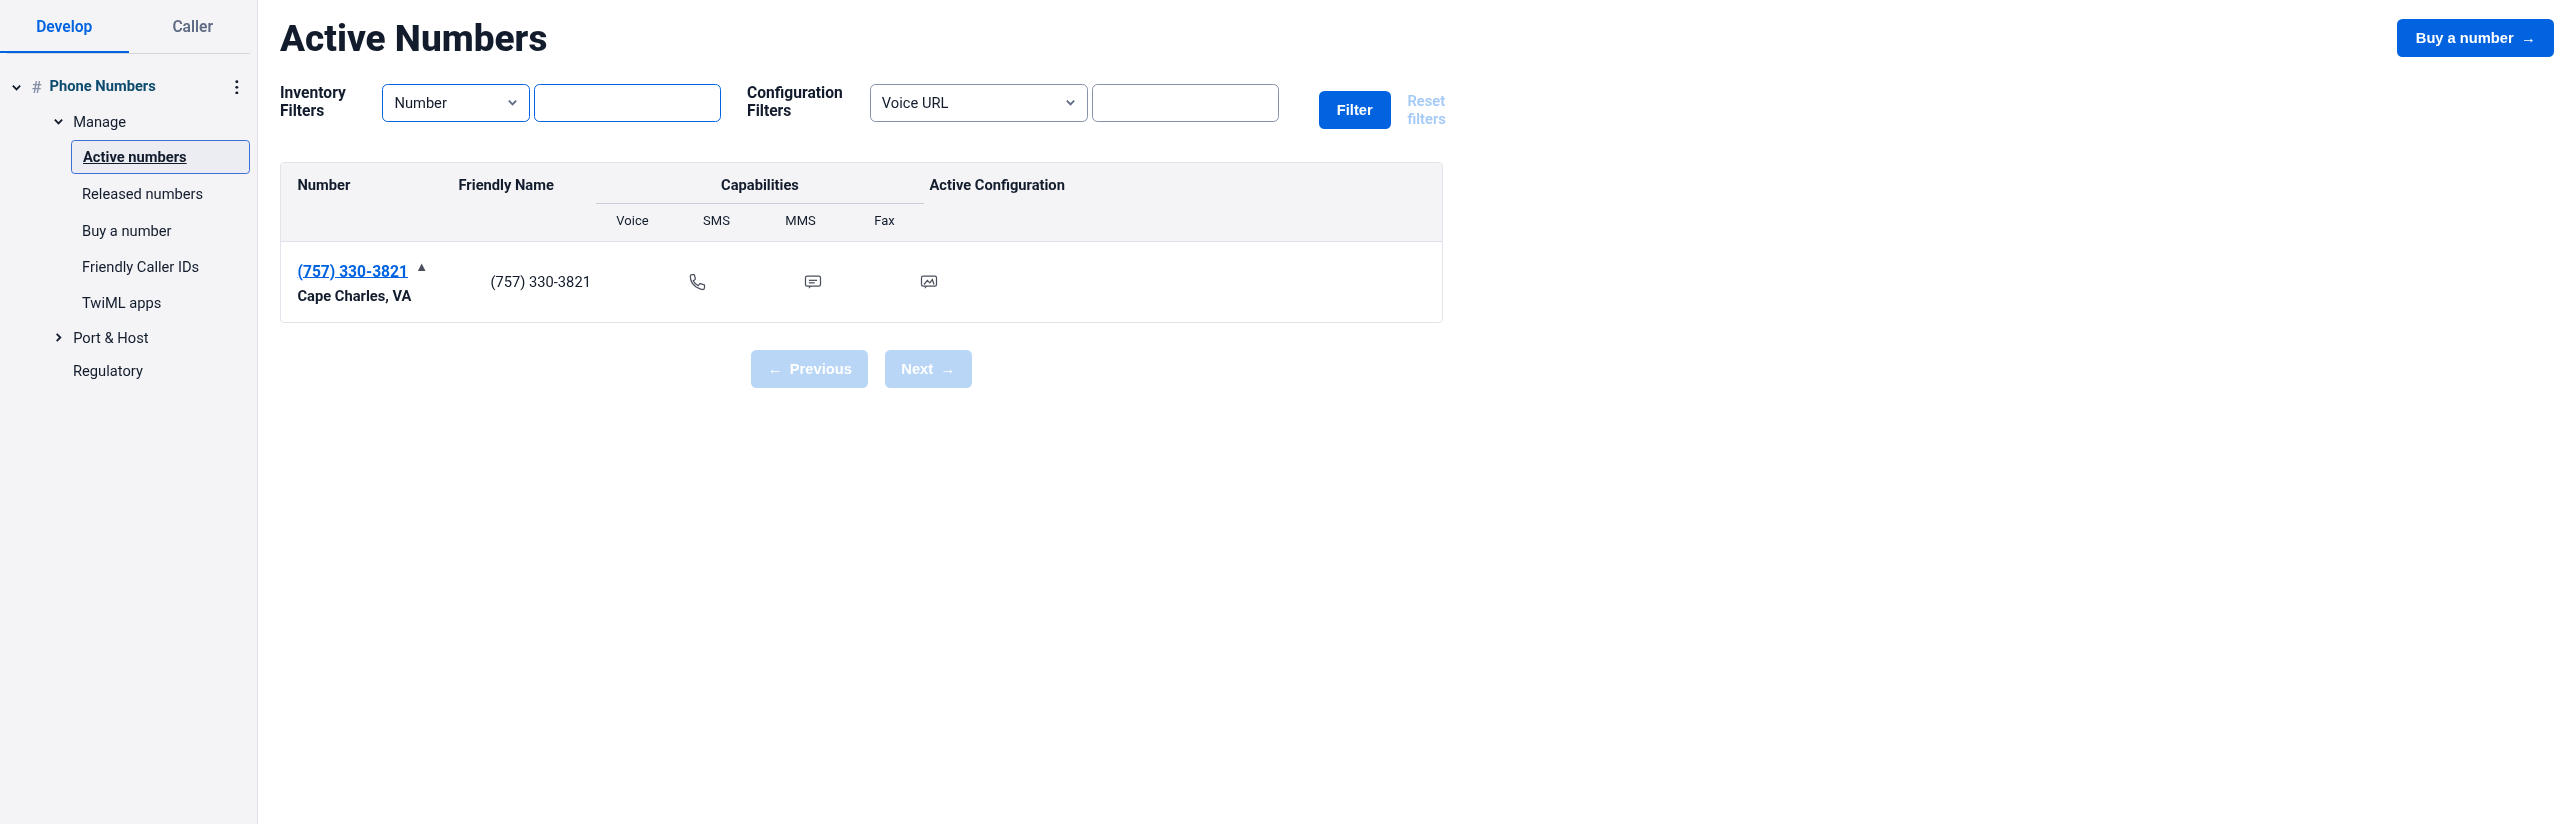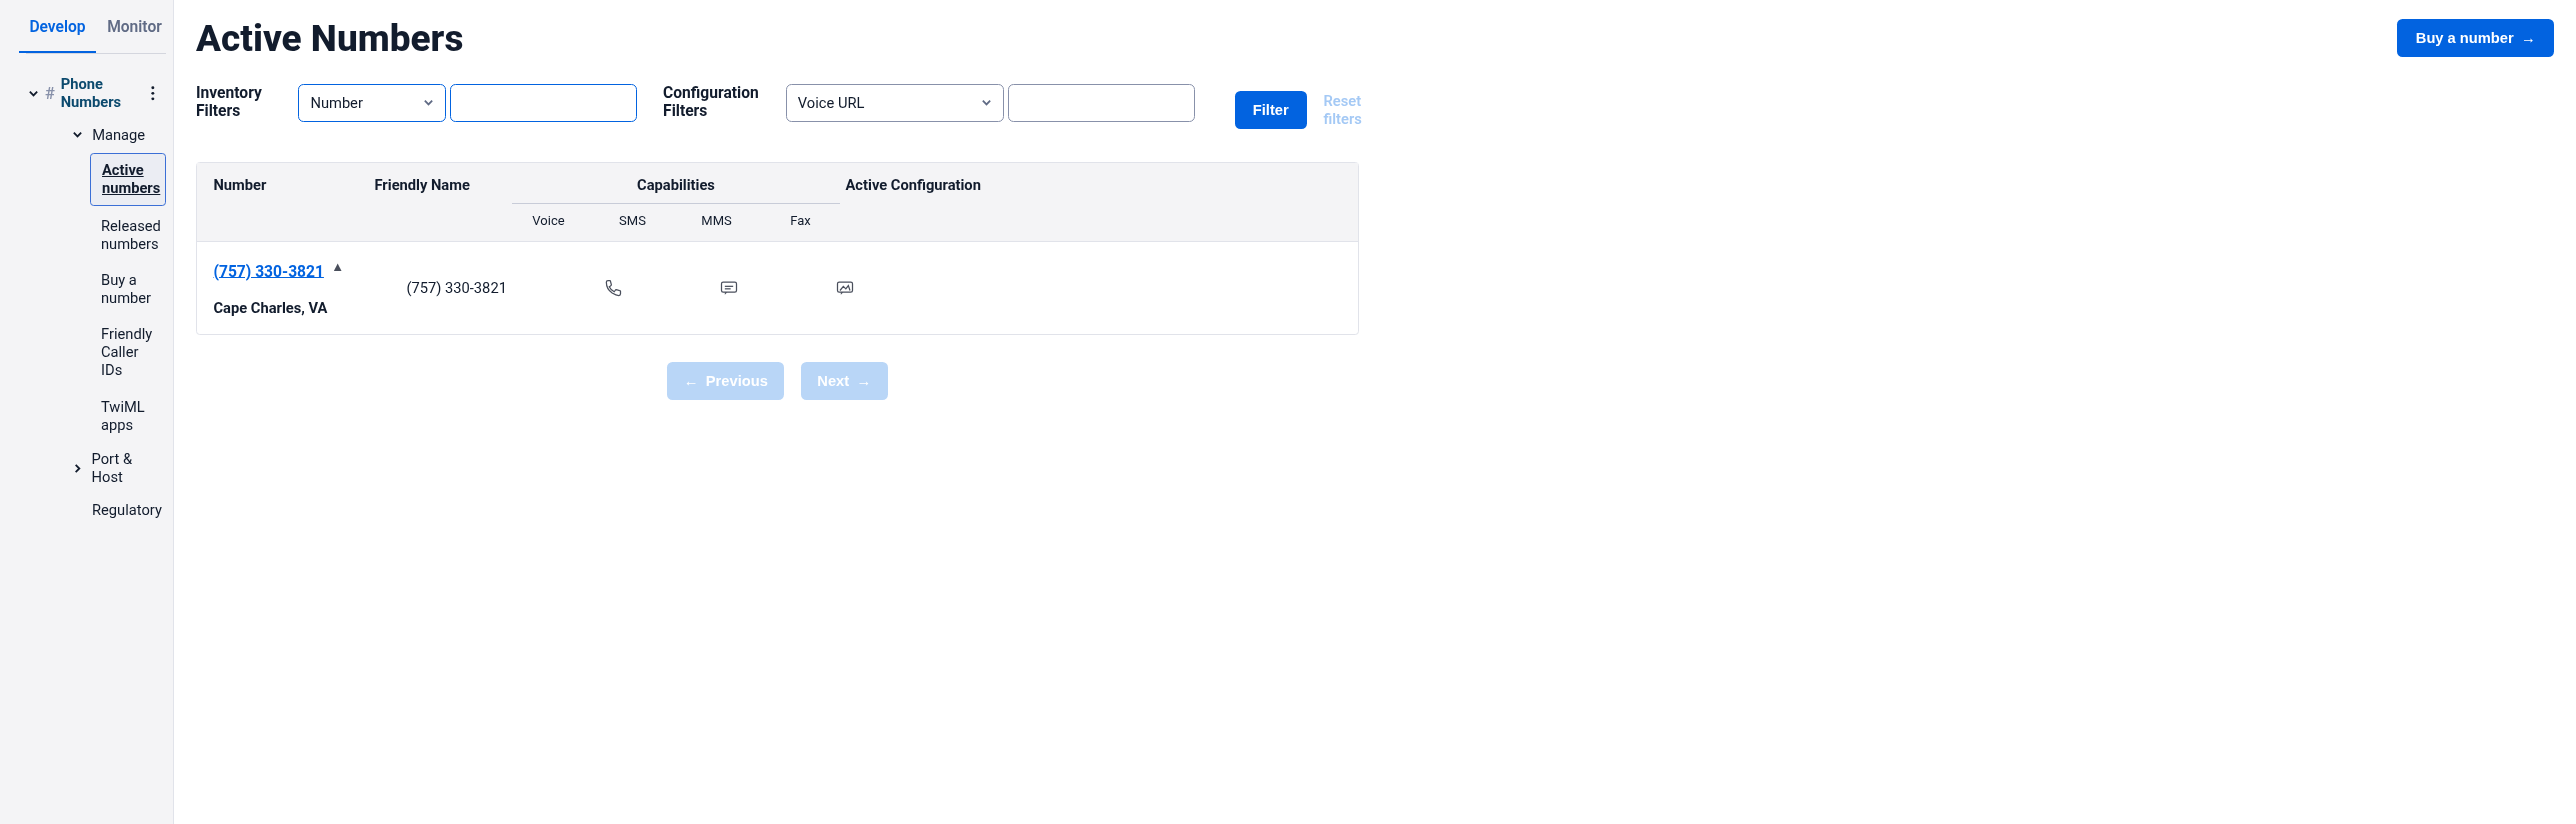--- a/index.html
+++ b/index.html
@@ -1,20 +1,20 @@
 <!DOCTYPE html>
 <html style="font-size:14.7px"><head>
 <meta charset="utf-8">
 <style>
 * { box-sizing: border-box; margin: 0; padding: 0; }
 body { font-family: -apple-system, BlinkMacSystemFont, "Segoe UI", Roboto, Helvetica, Arial, sans-serif; background: #fff; color: #121c2d; width: 2576px; height: 824px; overflow: hidden; }
 .app { display: flex; width: 100%; height: 100%; }
 
 
-.sidebar { width: 174px; background: #f4f4f6; border-right: 0.9px solid #e1e3ea; display: flex; flex-direction: column; padding-left: 19px; }
+.sidebar { width: 258px; background: #f4f4f6; border-right: 0.9px solid #e1e3ea; display: flex; flex-direction: column; }
 .tabs { display: flex; }
 .tab { flex: 1; text-align: center; padding: 18.3px 0 14.7px; font-size: 15.6px; font-weight: 600; color: #606b85; cursor: pointer; }
 .tab.active { color: #0263e0; border-bottom: 2.7px solid #0263e0; }
 .tabs-divider { border: 0; border-top: 0.9px solid #d4d6de; margin: 0 7.3px 0 7.3px; }
 
 .nav { padding: 14.7px 0 0 0; }
 .nav-row { display: flex; align-items: center; padding: 7.3px 9.2px; cursor: pointer; }
 .chev { width: 14.7px; height: 14.7px; display: inline-flex; align-items: center; justify-content: center; color: #121c2d; }
 .hash { width: 18.3px; text-align: center; color: #8891aa; font-size: 16.5px; font-weight: 600; margin: 0 3.7px; }
 .nav-section-label { font-size: 14.7px; font-weight: 700; color: #0c4a6e; line-height: 1.2; }
@@ -56,42 +56,42 @@
 .thead { background: #f4f4f6; }
 .th-row1 { display: grid; grid-template-columns: 161px 132px 339px 513px; padding: 13px 16.5px 0 16.5px; column-gap: 0; align-items: start; }
 .th-label { font-size: 14.7px; font-weight: 700; color: #121c2d; }
 .cap-col { text-align: center; }
 .cap-underline { border-top: 0.9px solid #c8ccd8; margin: 9.2px 5.5px 0 5.5px; }
 .th-row2 { display: grid; grid-template-columns: 161px 132px 84px 84px 84px 84px 513px; padding: 9.2px 16.5px 13px 16.5px; }
 .sub-th { font-size: 13px; color: #121c2d; text-align: center; }
 
 .tbody-row { display: grid; grid-template-columns: 161px 132px 84px 84px 84px 84px 513px; padding: 16.5px 16.5px; border-top: 0.9px solid #e1e3ea; align-items: center; gap: 32px; }
 .num-cell a { color: #0263e0; font-weight: 700; text-decoration: underline; font-size: 15.6px; }
-.loc { font-size: 14.7px; font-weight: 700; color: #121c2d; margin-top: 19px; }
+.loc { font-size: 14.7px; font-weight: 700; color: #121c2d; margin-top: 7px; }
 .warn-tri { display: inline-block; vertical-align: super; color: #4a4f5c; margin-left: 3.7px; font-size: 13px; }
 .friendly { font-size: 14.7px; color: #121c2d; }
 .cap-icon { text-align: center; color: #4a4f5c; }
 .cfg-cell { font-size: 14.7px; line-height: 1.5; }
 .cfg-cell .kind { font-weight: 700; }
 .cfg-cell .proto { color: #606b85; }
 
 
 .pager { display: flex; gap: 16.5px; margin: 27.5px 0 0 0; max-width: 1163px; justify-content: center; }
 .pg-btn { background: #b9d6f7; color: #fff; border: 0; border-radius: 5.5px; height: 38px; padding: 0 16.5px; font-size: 14.7px; font-weight: 700; display: flex; align-items: center; gap: 7.3px; cursor: pointer; }
 
 svg { display: block; }
 </style>
 </head>
 <body>
 
 <div class="app">
   <aside class="sidebar">
     <div class="tabs">
       <div class="tab active">Develop</div>
-      <div class="tab">Monitor</div>
+      <div class="tab">Caller</div>
     </div>
     <hr class="tabs-divider">
 
     <div class="nav">
       <div class="nav-row">
         <span class="chev">
           <svg width="11" height="11" viewBox="0 0 12 12">
               <path d="M2 4 L6 8 L10 4" fill="none" stroke="#121c2d" stroke-width="2"></path>
             </svg>
         </span>

